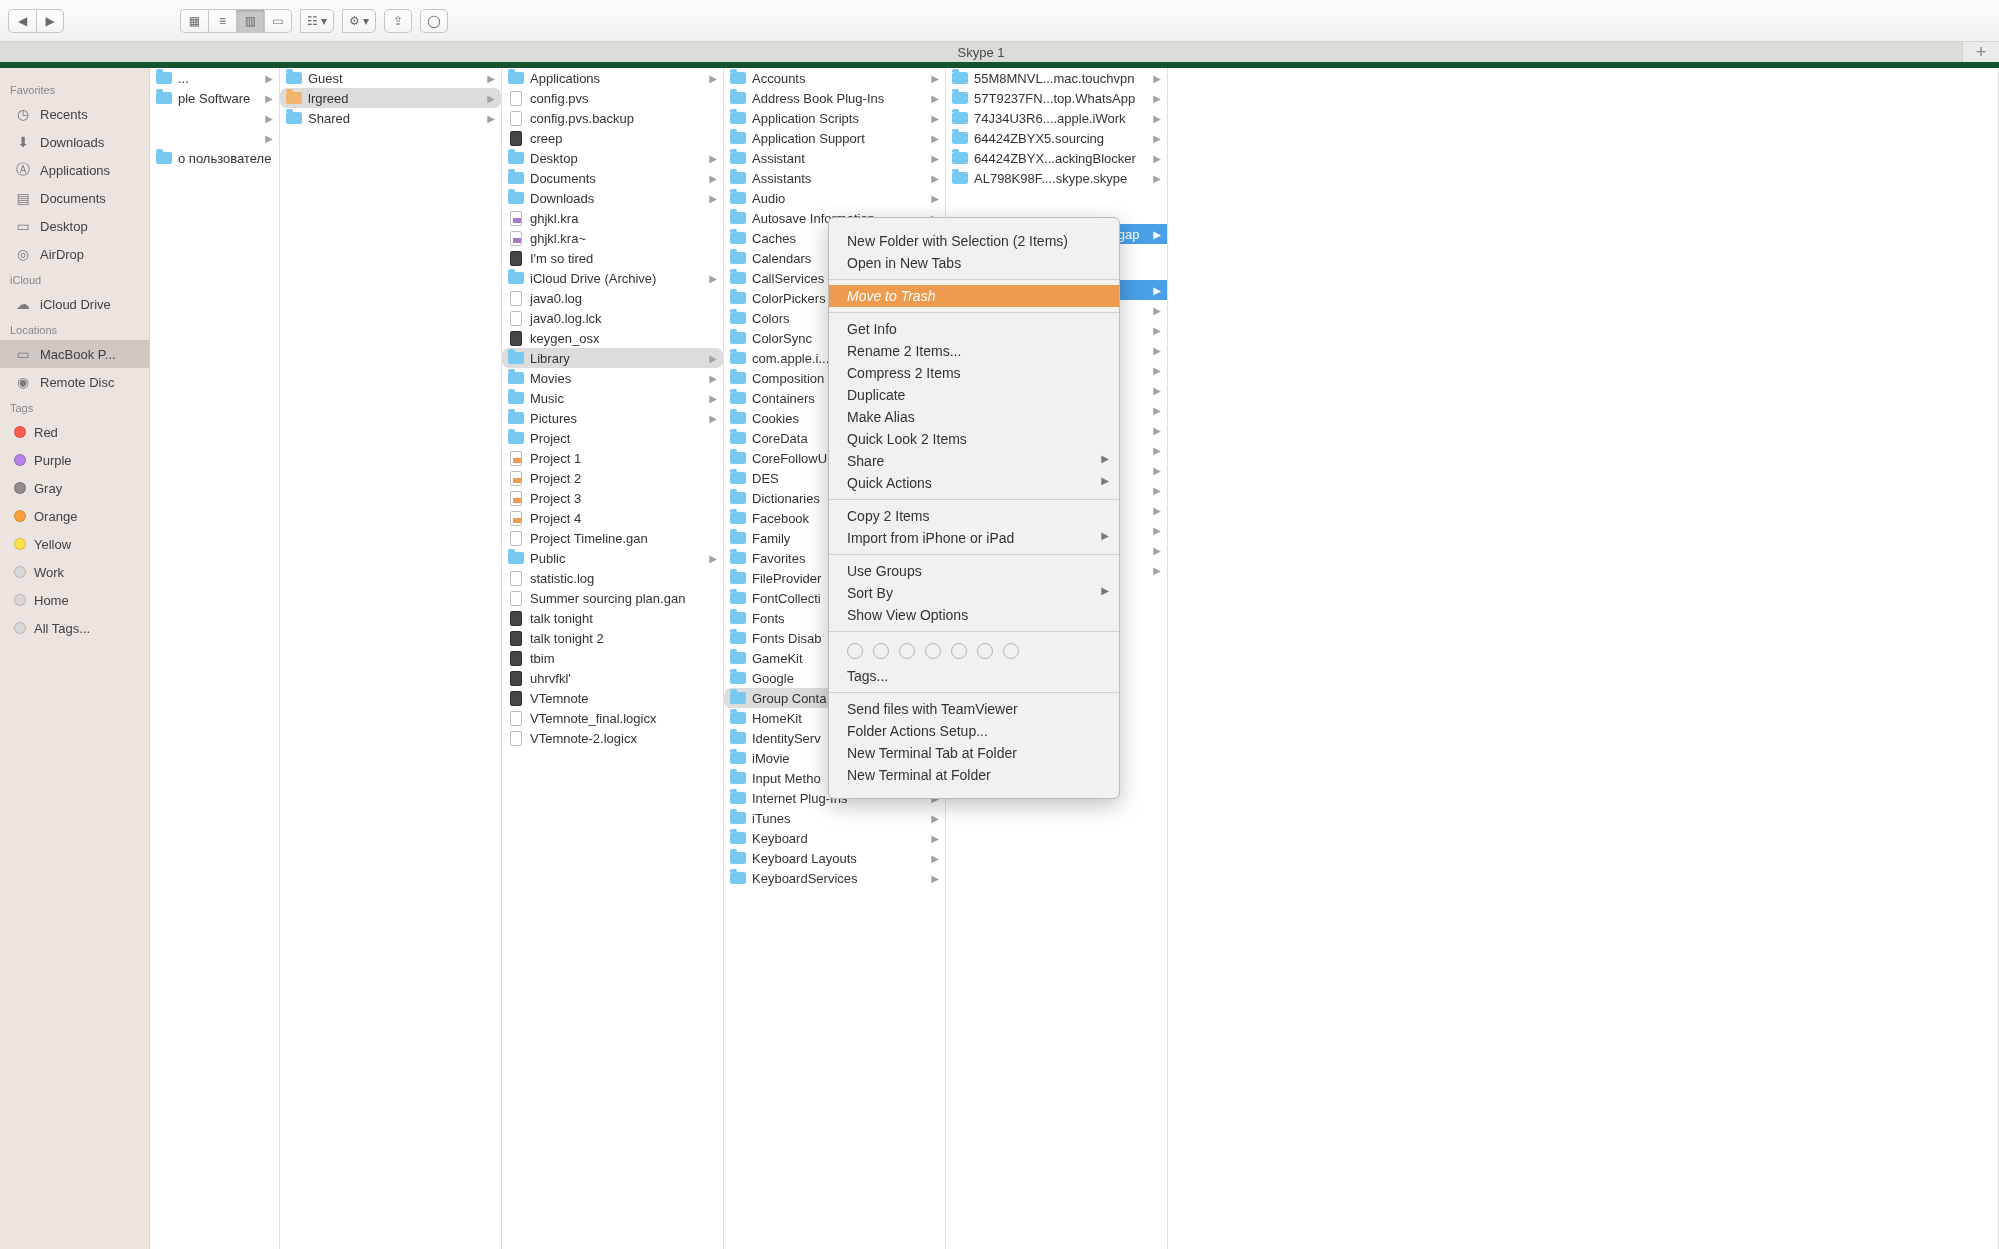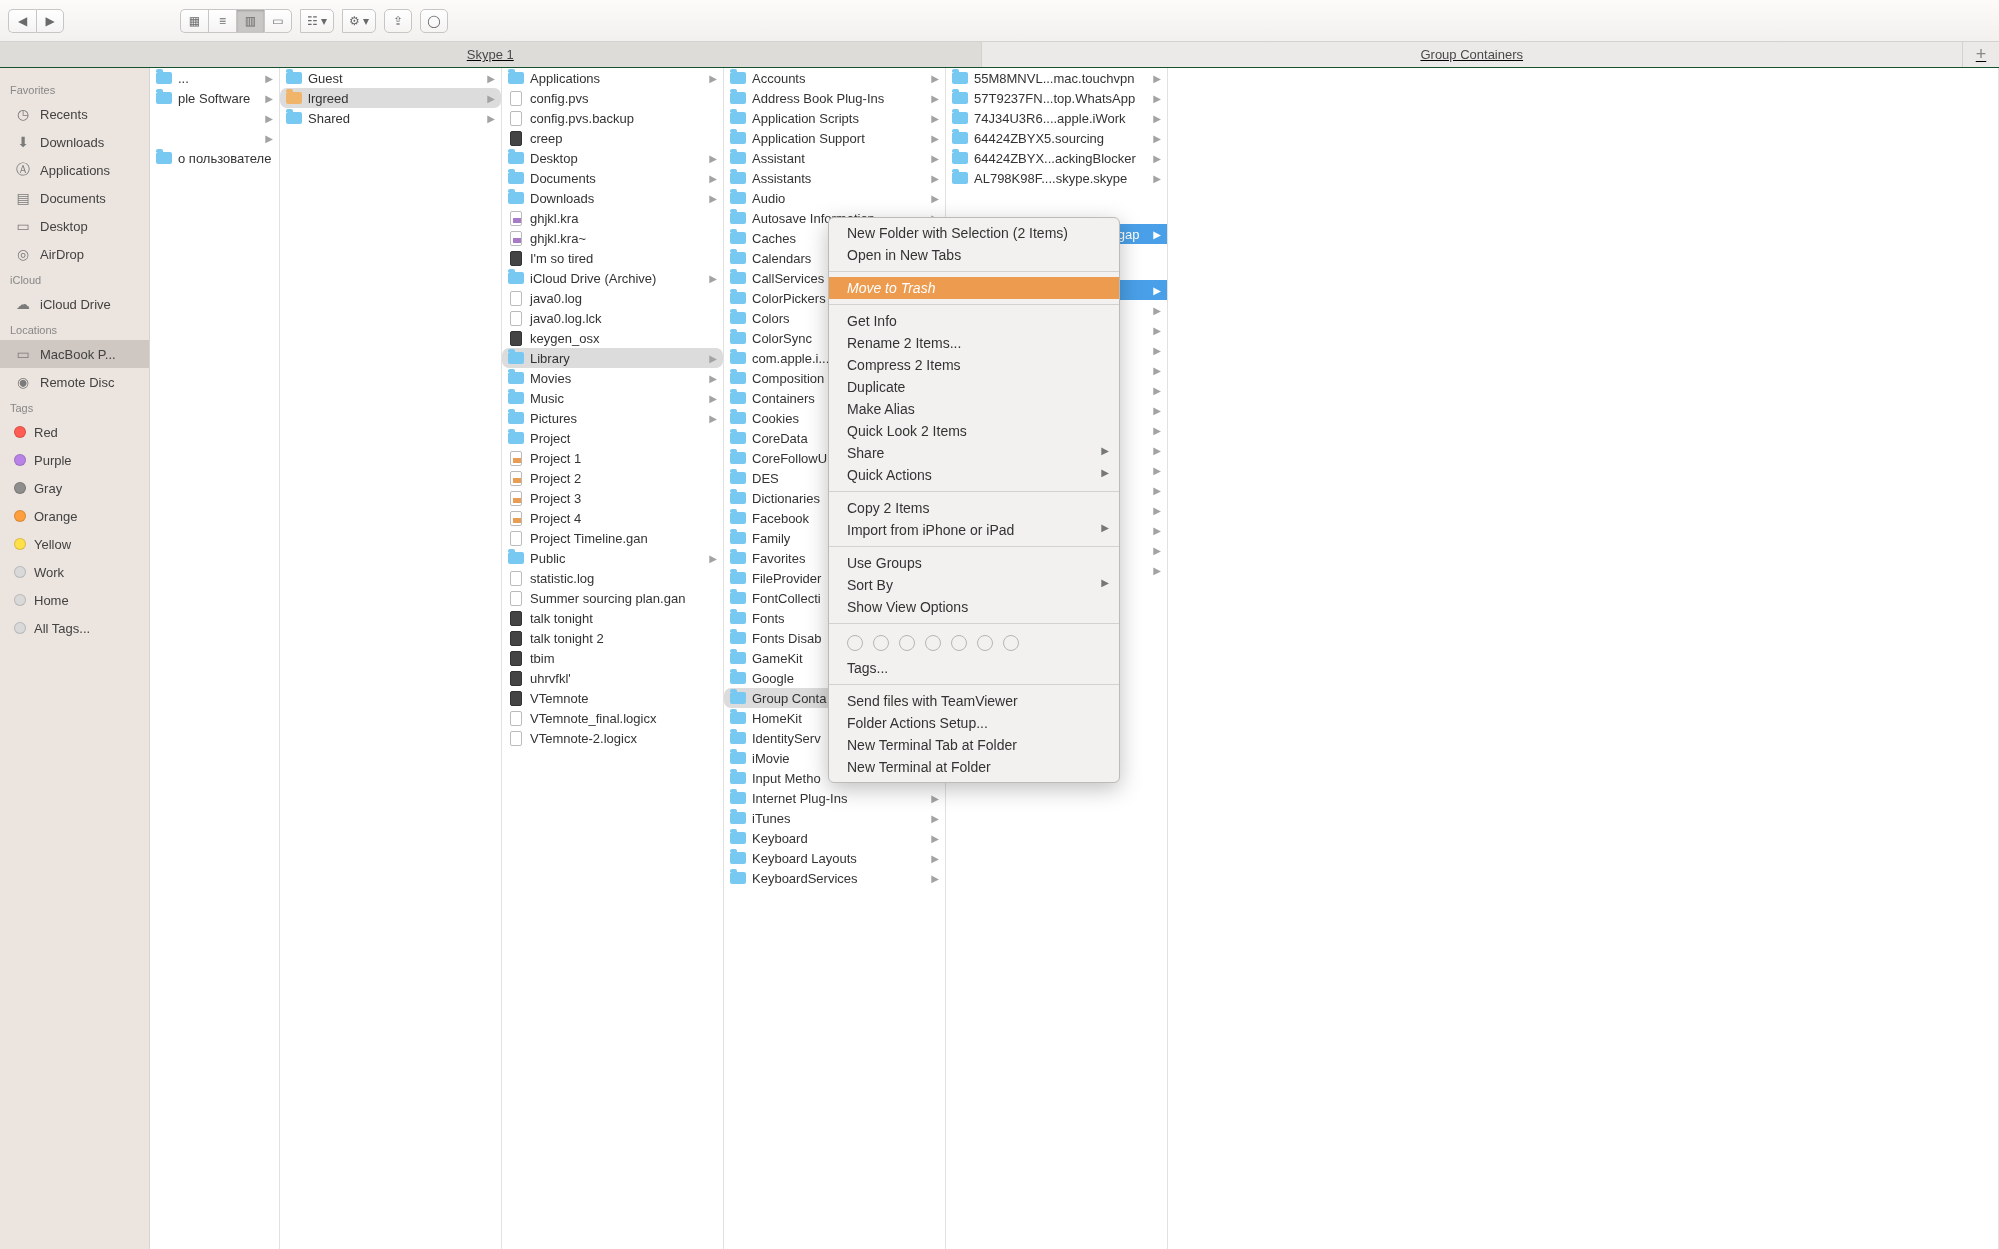--- a/index.html
+++ b/index.html
@@ -9,21 +9,21 @@
 .toolbar { height: 42px; background: linear-gradient(#fcfbfa, #f2f1f0); border-bottom: 1px solid #d4d2d0; display: flex; align-items: center; padding: 0 8px; gap: 8px; }
 .tb-btn { width: 28px; height: 24px; border: 1px solid #c8c6c4; border-radius: 5px; background: linear-gradient(#fff,#f5f4f3); display:flex;align-items:center;justify-content:center; color:#6a6a6a; font-size: 12px; }
 .tb-btn.wide { width: 34px; }
 .tb-seg { display:flex; }
 .tb-seg .tb-btn { border-radius:0; border-right:none; }
 .tb-seg .tb-btn:first-child { border-radius:5px 0 0 5px; }
 .tb-seg .tb-btn:last-child { border-radius:0 5px 5px 0; border-right:1px solid #c8c6c4; }
 .tb-seg .tb-btn.active { background: #c8c7c5; box-shadow: inset 0 1px 2px rgba(0,0,0,.2); }
 
 
-.pathbar { height: 26px; background: #eceae8; border-bottom: 1px solid #14532d; display:flex;text-decoration:underline; }
+.pathbar { height: 26px; background: #eceae8; border-bottom: 6px solid #14532d; display:flex; }
 .path-seg { flex:1; display:flex; align-items:center; justify-content:center; border-right:1px solid #d4d2d0; font-size:13px; color:#4a4a4a; position:relative; }
 .path-seg.dark { background:#dedcd9; }
 .path-seg:last-child { border-right:none; }
 .path-add { width: 36px; display:flex;align-items:center;justify-content:center; color:#888; font-size:18px; }
 
 
 .mainrow { display:flex; height: calc(100% - 68px); }
 
 
 .sidebar { width: 150px; background: #ece4de; border-right:1px solid #d6d4d2; padding-top:10px; font-size:13px; color:#424242; overflow:hidden; }
@@ -47,21 +47,21 @@
 .fold::before { content:""; position:absolute; top:-3px; left:0; width:7px; height:3px; background:#78c9f2; border-radius:2px 2px 0 0; }
 .fold.home { background:#f0b56b; }
 .fold.home::before{ background:#f0b56b; }
 .doc { width:12px;height:15px; background:#fff; border:1px solid #bbb; border-radius:2px; position:relative; }
 .doc.dark { background:#444; border-color:#333;}
 .doc.purple{ background:#fff;}
 .doc.purple::after { content:""; position:absolute; bottom:2px;left:2px;width:8px;height:5px;background:#a97bc7; }
 .doc.orange::after { content:""; position:absolute; bottom:2px;left:2px;width:8px;height:5px;background:#e89d53; }
 
 
-.ctx { position:absolute; left:828px; top:217px; width:292px; background:#f2f1f0; border:1px solid #bdbbba; border-radius:6px; box-shadow:0 6px 22px rgba(0,0,0,.25); padding:4px 0; font-size:14px; color:#333; z-index:50; }
+.ctx { position:absolute; left:828px; top:217px; width:292px; background:#f2f1f0; border:1px solid #bdbbba; border-radius:6px; box-shadow:0 6px 22px rgba(0,0,0,.25); padding:12px 0; font-size:14px; color:#333; z-index:50; }
 .ctx-item { padding:3px 18px; position:relative; }
 .ctx-item.hi { background:#ed9b4f; color:#fff;font-style:italic; }
 .ctx-sep { height:1px; background:#d4d2d0; margin:5px 0; }
 .ctx-sub::after { content:"▶"; position:absolute; right:10px; font-size:10px; color:#777; }
 .ctx-tags { display:flex; gap:10px; padding:6px 18px; }
 .ctx-tag-dot { width:16px;height:16px;border:1.5px solid #b7b5b4;border-radius:50%; }
 
 </style>
 </head>
 <body>
@@ -84,23 +84,20 @@
   <div class="tb-seg">
     <div class="tb-btn wide">⚙ ▾</div>
   </div>
   <div class="tb-btn">⇪</div>
   <div class="tb-btn">◯</div>
 </div>
 
 <div class="pathbar">
   <div class="path-seg dark">
       <span>Skype 1</span>
-    </div>
-  <div class="path-seg">
-      <span>Group Containers</span>
     </div>
   <div class="path-add">+</div>
 </div>
 
 <div class="mainrow">
 
   <div class="sidebar">
     <div class="sb-head">Favorites</div>
     <div id="sb-fav">
         <div class="sb-item">

